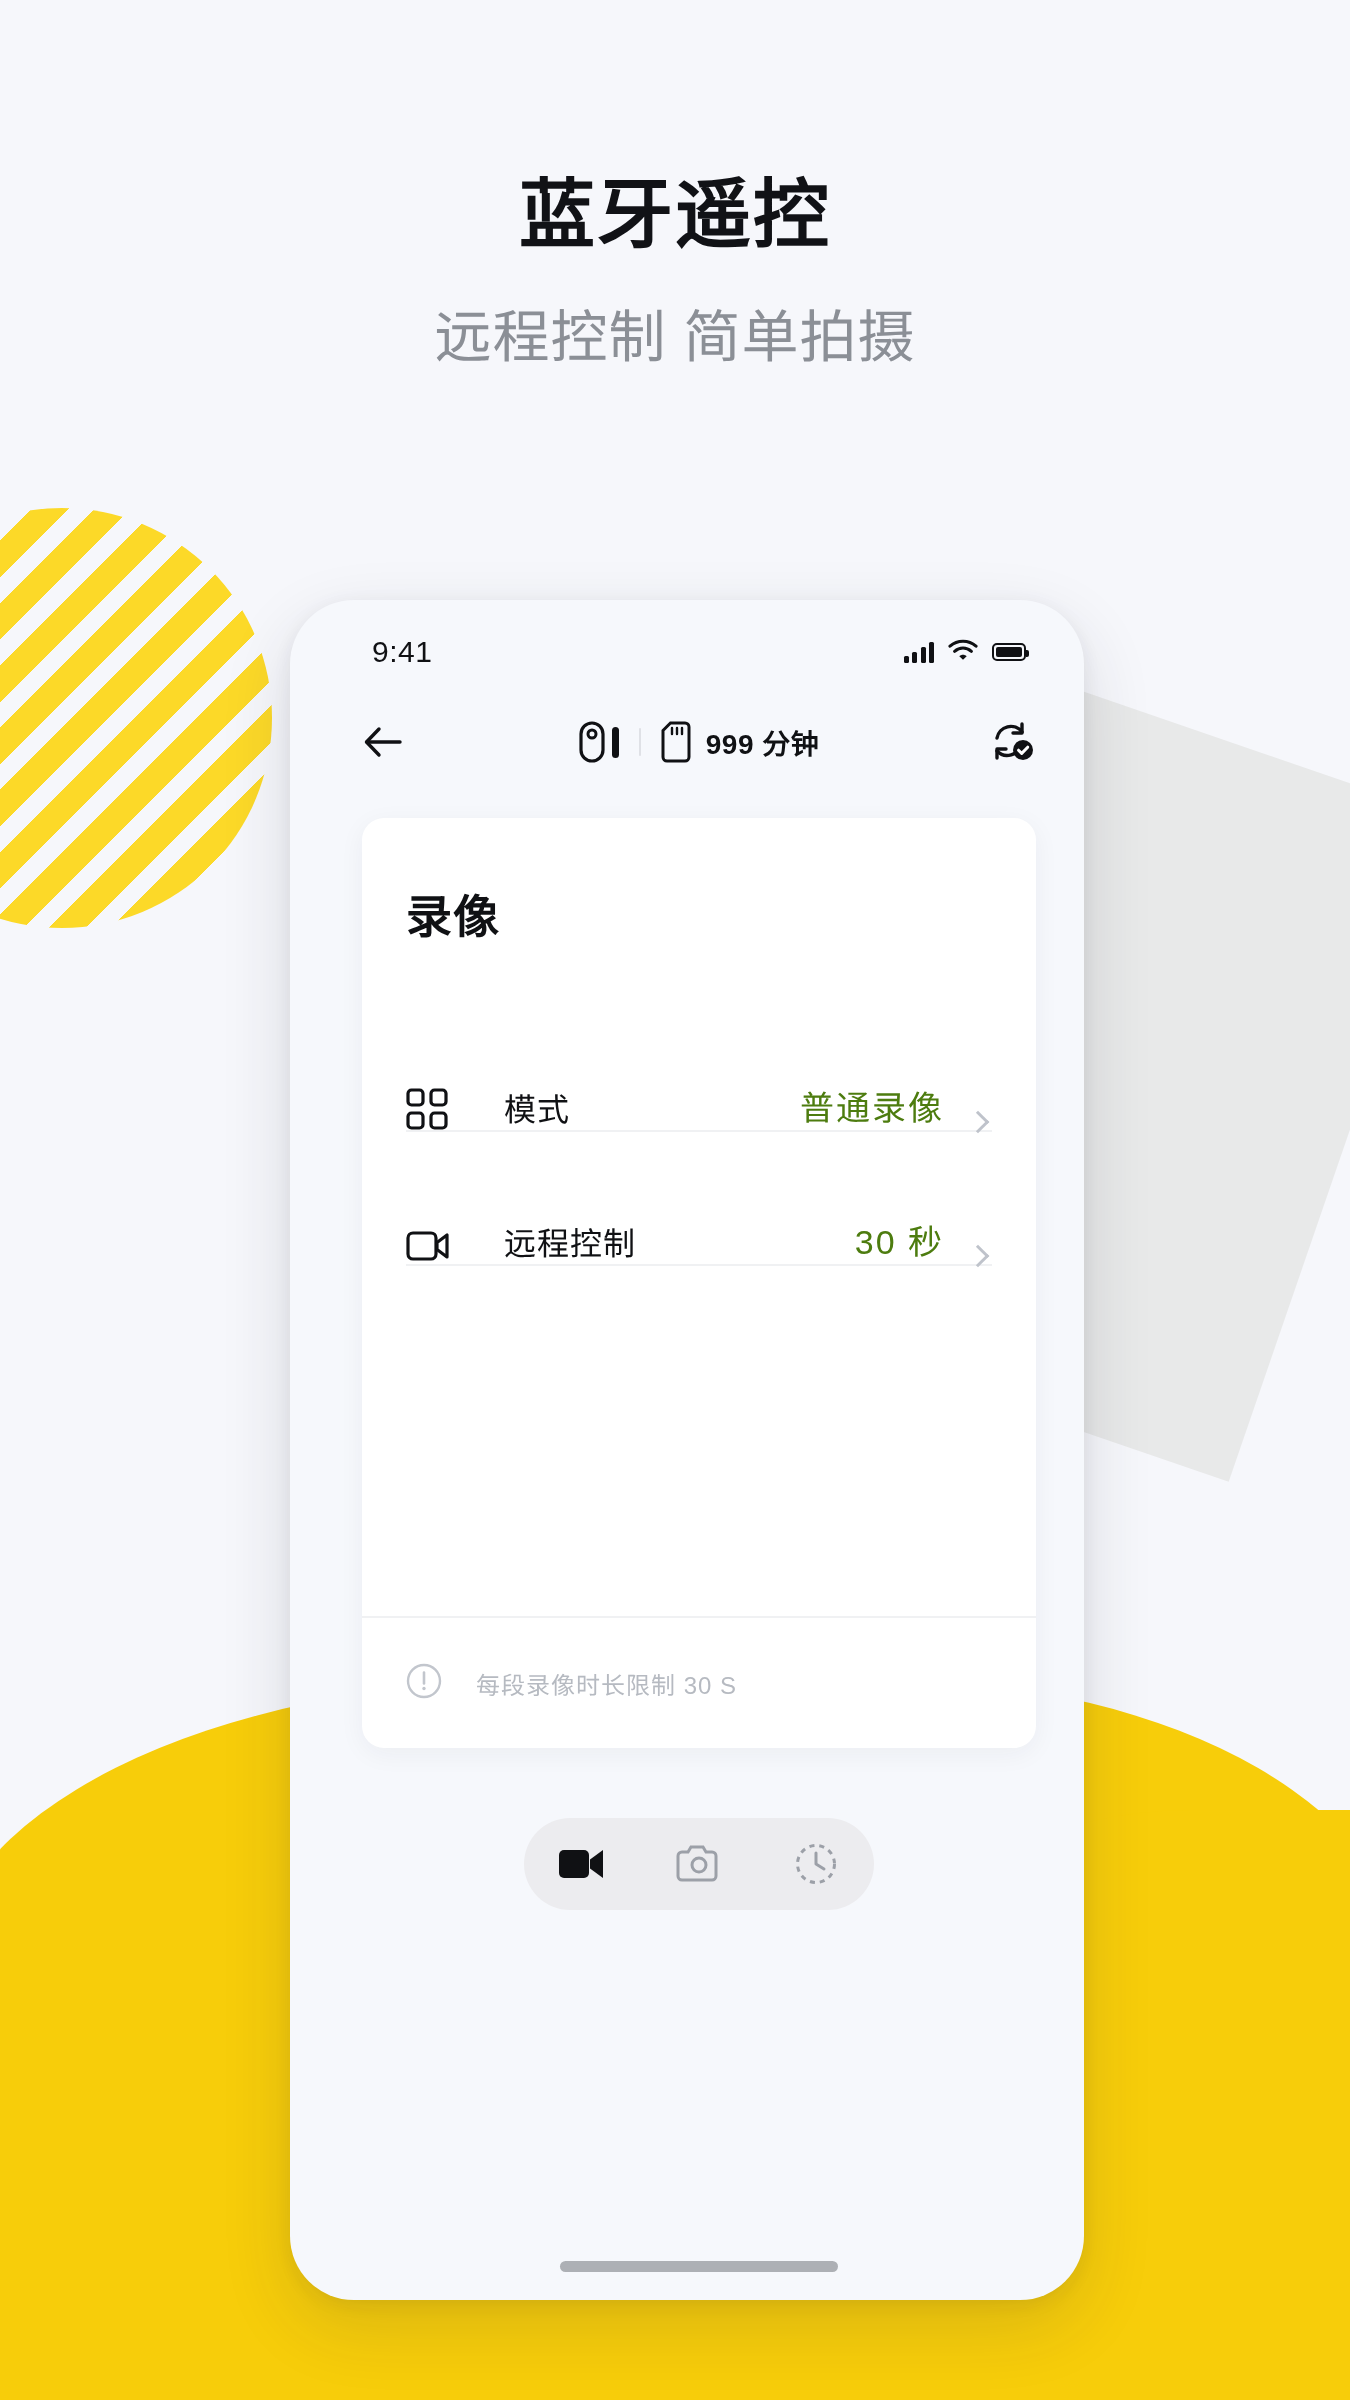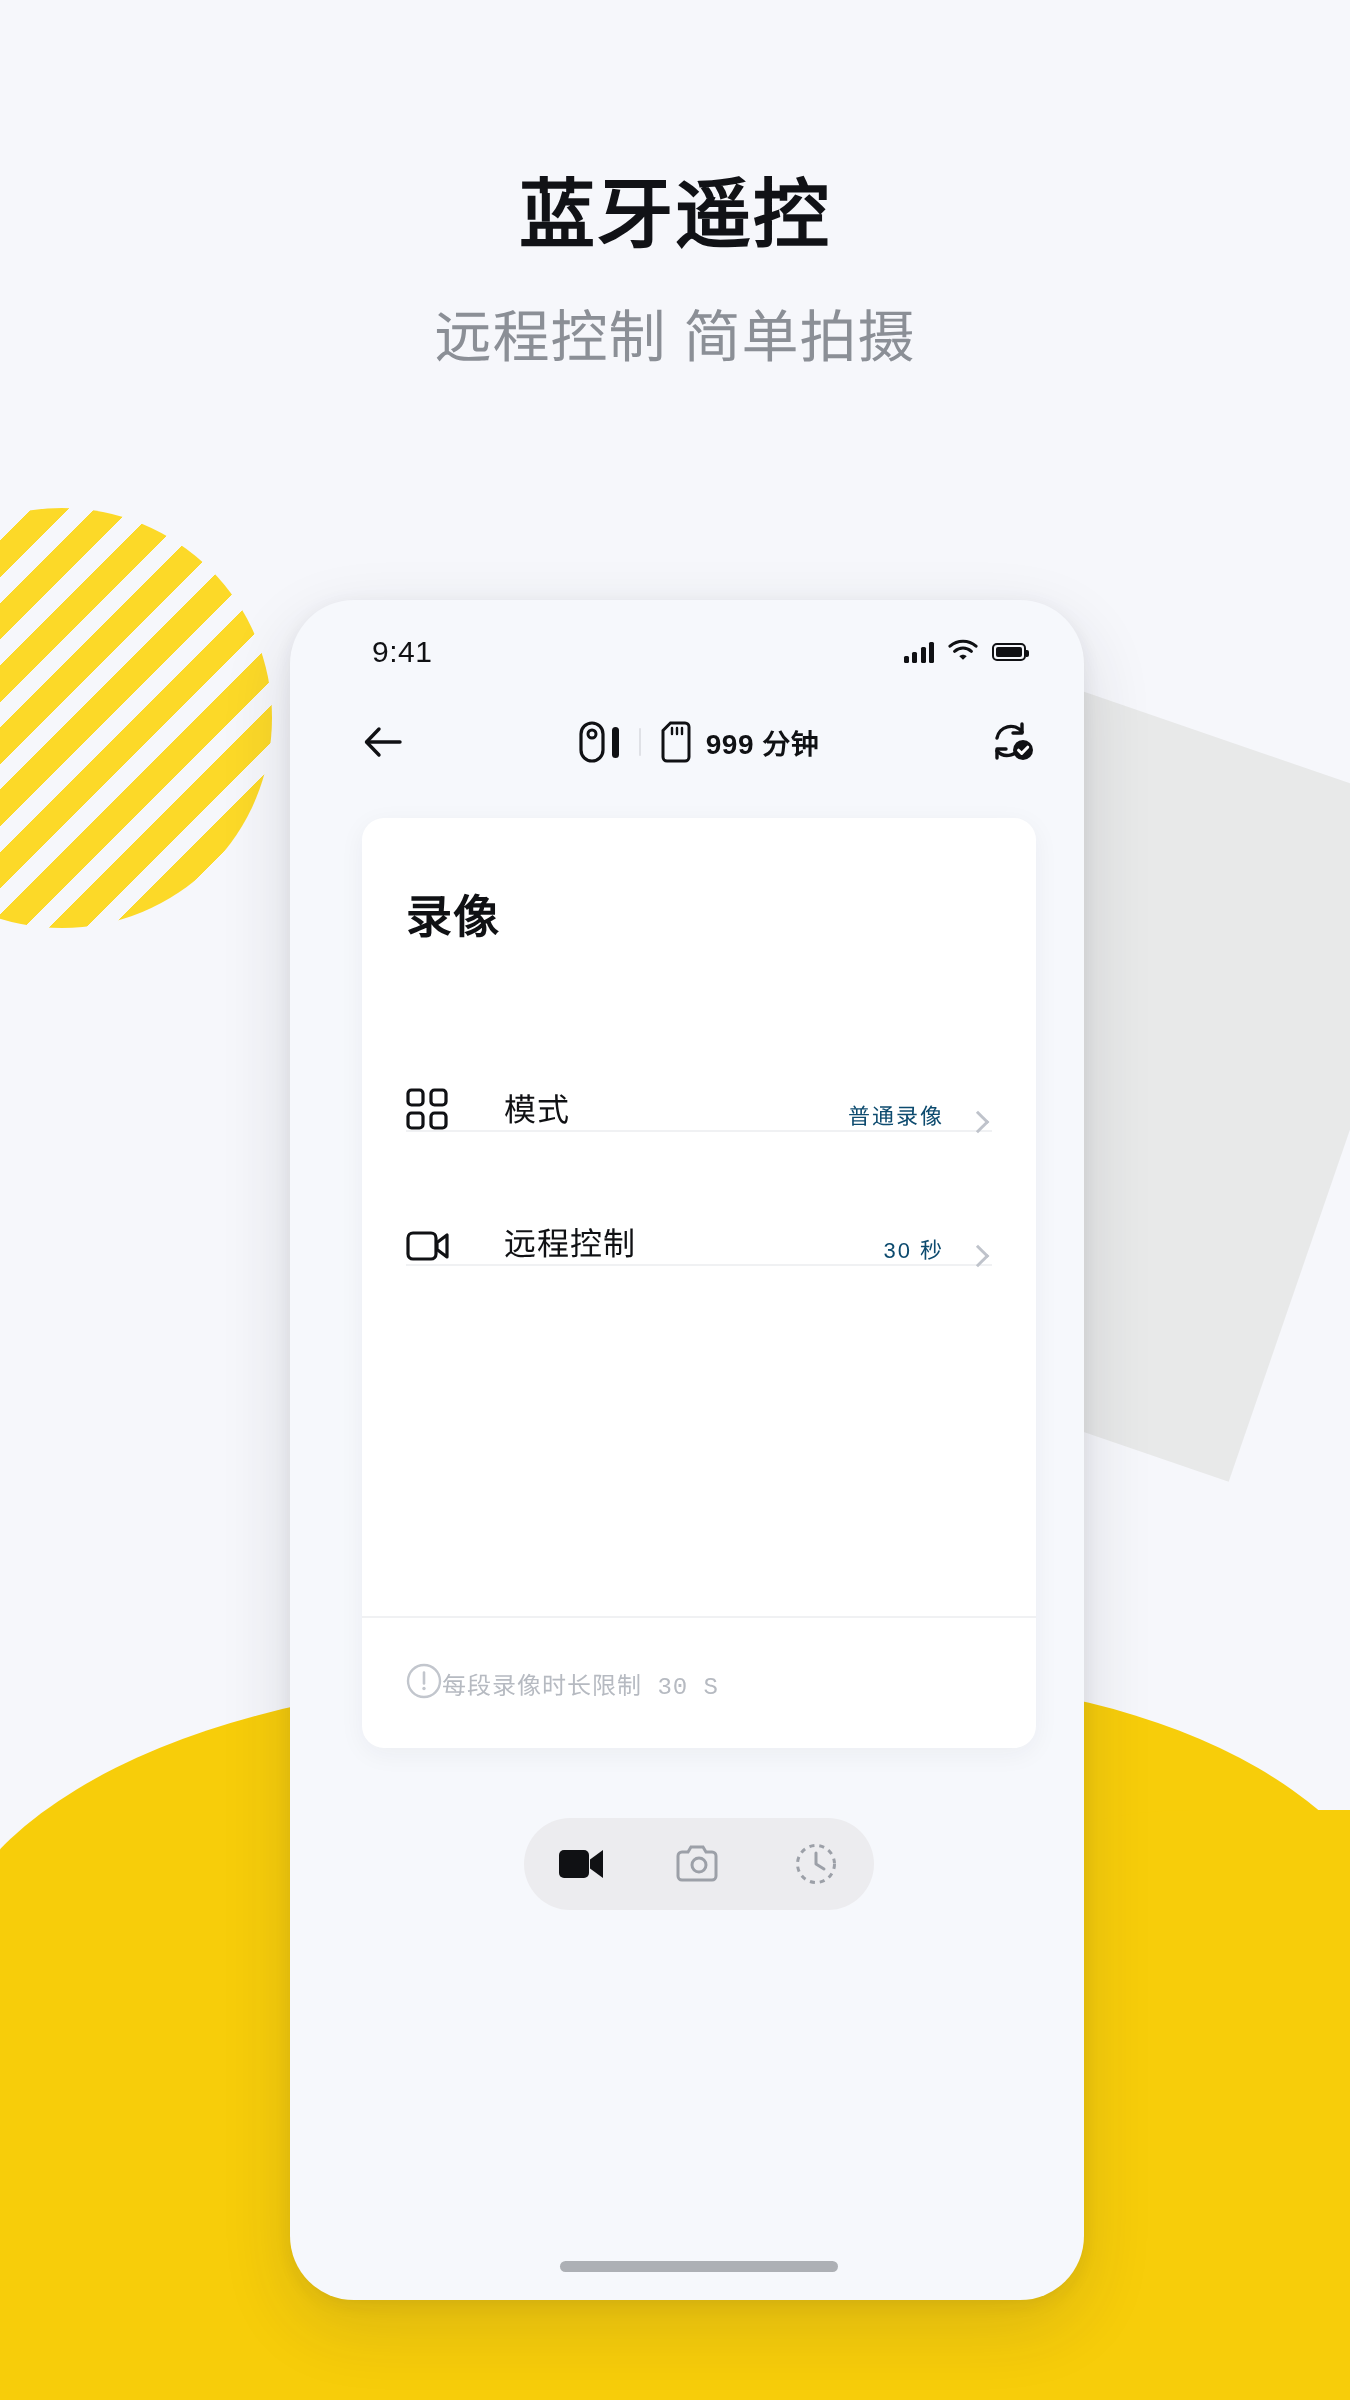--- a/index.html
+++ b/index.html
@@ -251,41 +251,41 @@
     align-items: center;
   }
   .row-label {
     flex: 1;
     font-size: 32px;
     color: #101114;
     padding-left: 34px;
     letter-spacing: 1px;
   }
   .row-value {
-    font-size: 22px;
-    color: #0c4a6e;
+    font-size: 34px;
+    color: #4d7c0f;
     padding-right: 26px;
     letter-spacing: 2px;
   }
   .chev {
     width: 13px;
     height: 13px;
     border-right: 3px solid #bfc3cb;
     border-top: 3px solid #bfc3cb;
     transform: rotate(45deg);
     margin-right: 6px;
   }
   .card-foot {
     flex: 0 0 auto;
     height: 130px;
     border-top: 2px solid #f0f1f3;
     display: flex;
     align-items: center;
     padding: 0 44px;
-    font-family: Liberation Mono, monospace;
+    gap: 34px;
   }
   .foot-text {
     font-size: 24px;
     color: #b6bac1;
     letter-spacing: 1px;
   }
 
   
   .pills-wrap {
     flex: 0 0 auto;

